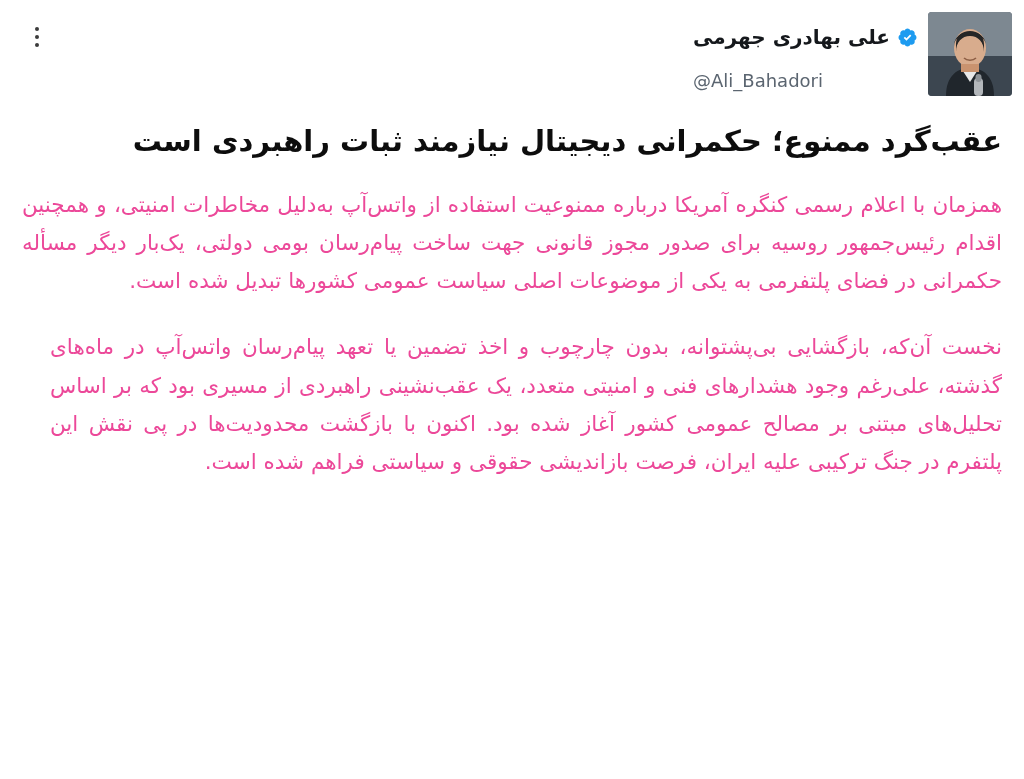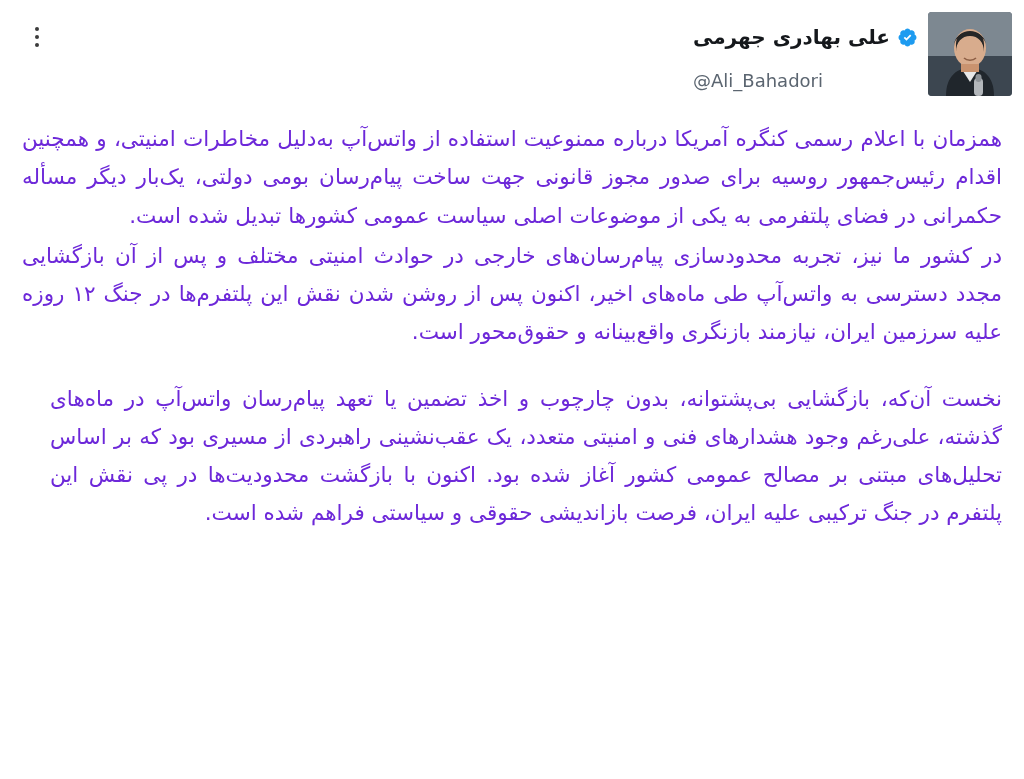--- a/index.html
+++ b/index.html
@@ -122,21 +122,21 @@
     margin: 0 0 22px 0;
     letter-spacing: 0;
   }
 
   .article-body p {
     margin: 0 0 2px 0;
     font-size: 21.5px;
     line-height: 1.78;
     text-align: justify;
     text-align-last: right;
-    color: #6d28d9;
+    color: #ec4899;
   }
 
   .article-body p.spaced {
     margin-top: 28px;
     margin-left: 28px;
   }
 </style>
 </head>
 <body>
 
@@ -179,20 +179,20 @@
             </svg>
           </span>
         </div>
         <div class="author-handle">@Ali_Bahadori</div>
       </div>
 
     </div>
   </div>
 
   <div class="article">
+    <h1 class="article-title">عقب‌گرد ممنوع؛ حکمرانی دیجیتال نیازمند ثبات راهبردی است</h1>
     <div class="article-body">
       <p>همزمان با اعلام رسمی کنگره آمریکا درباره ممنوعیت استفاده از واتس‌آپ به‌دلیل مخاطرات امنیتی، و همچنین اقدام رئیس‌جمهور روسیه برای صدور مجوز قانونی جهت ساخت پیام‌رسان بومی دولتی، یک‌بار دیگر مسأله حکمرانی در فضای پلتفرمی به یکی از موضوعات اصلی سیاست عمومی کشورها تبدیل شده است.</p>
-      <p>در کشور ما نیز، تجربه محدودسازی پیام‌رسان‌های خارجی در حوادث امنیتی مختلف و پس از آن بازگشایی مجدد دسترسی به واتس‌آپ طی ماه‌های اخیر، اکنون پس از روشن شدن نقش این پلتفرم‌ها در جنگ ۱۲ روزه علیه سرزمین ایران، نیازمند بازنگری واقع‌بینانه و حقوق‌محور است.</p>
       <p class="spaced">نخست آن‌که، بازگشایی بی‌پشتوانه، بدون چارچوب و اخذ تضمین یا تعهد پیام‌رسان واتس‌آپ در ماه‌های گذشته، علی‌رغم وجود هشدارهای فنی و امنیتی متعدد، یک عقب‌نشینی راهبردی از مسیری بود که بر اساس تحلیل‌های مبتنی بر مصالح عمومی کشور آغاز شده بود. اکنون با بازگشت محدودیت‌ها در پی نقش این پلتفرم در جنگ ترکیبی علیه ایران، فرصت بازاندیشی حقوقی و سیاستی فراهم شده است.</p>
     </div>
   </div>
 
 </div>
 
 </body></html>

